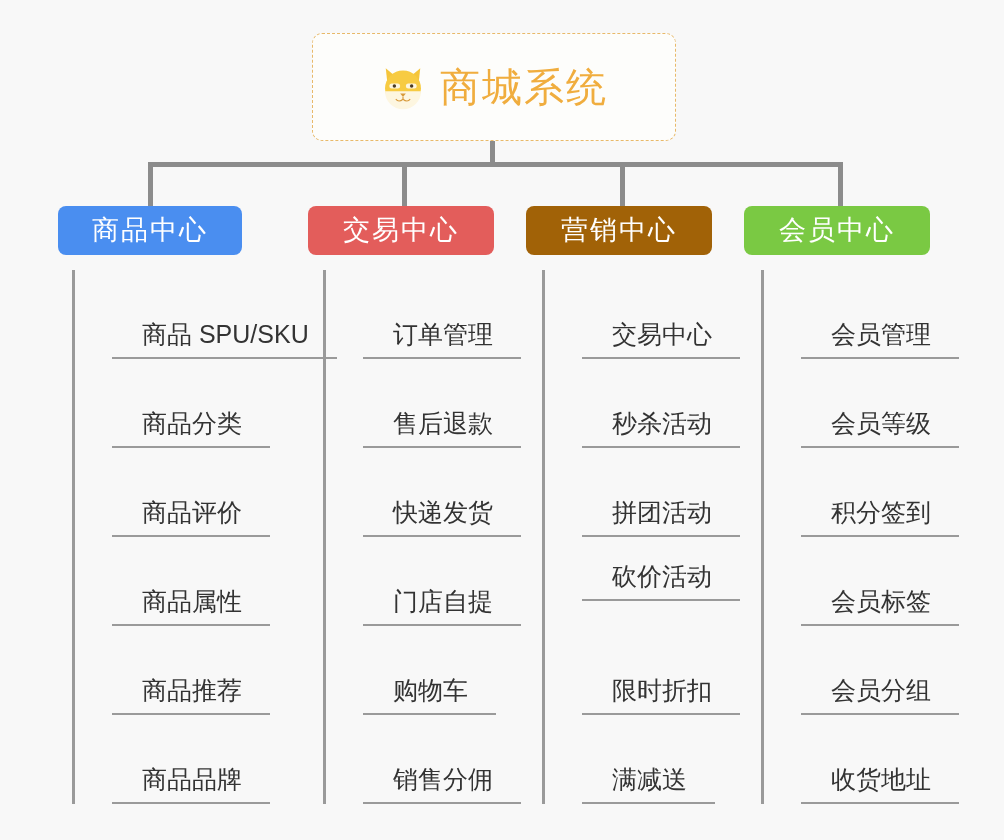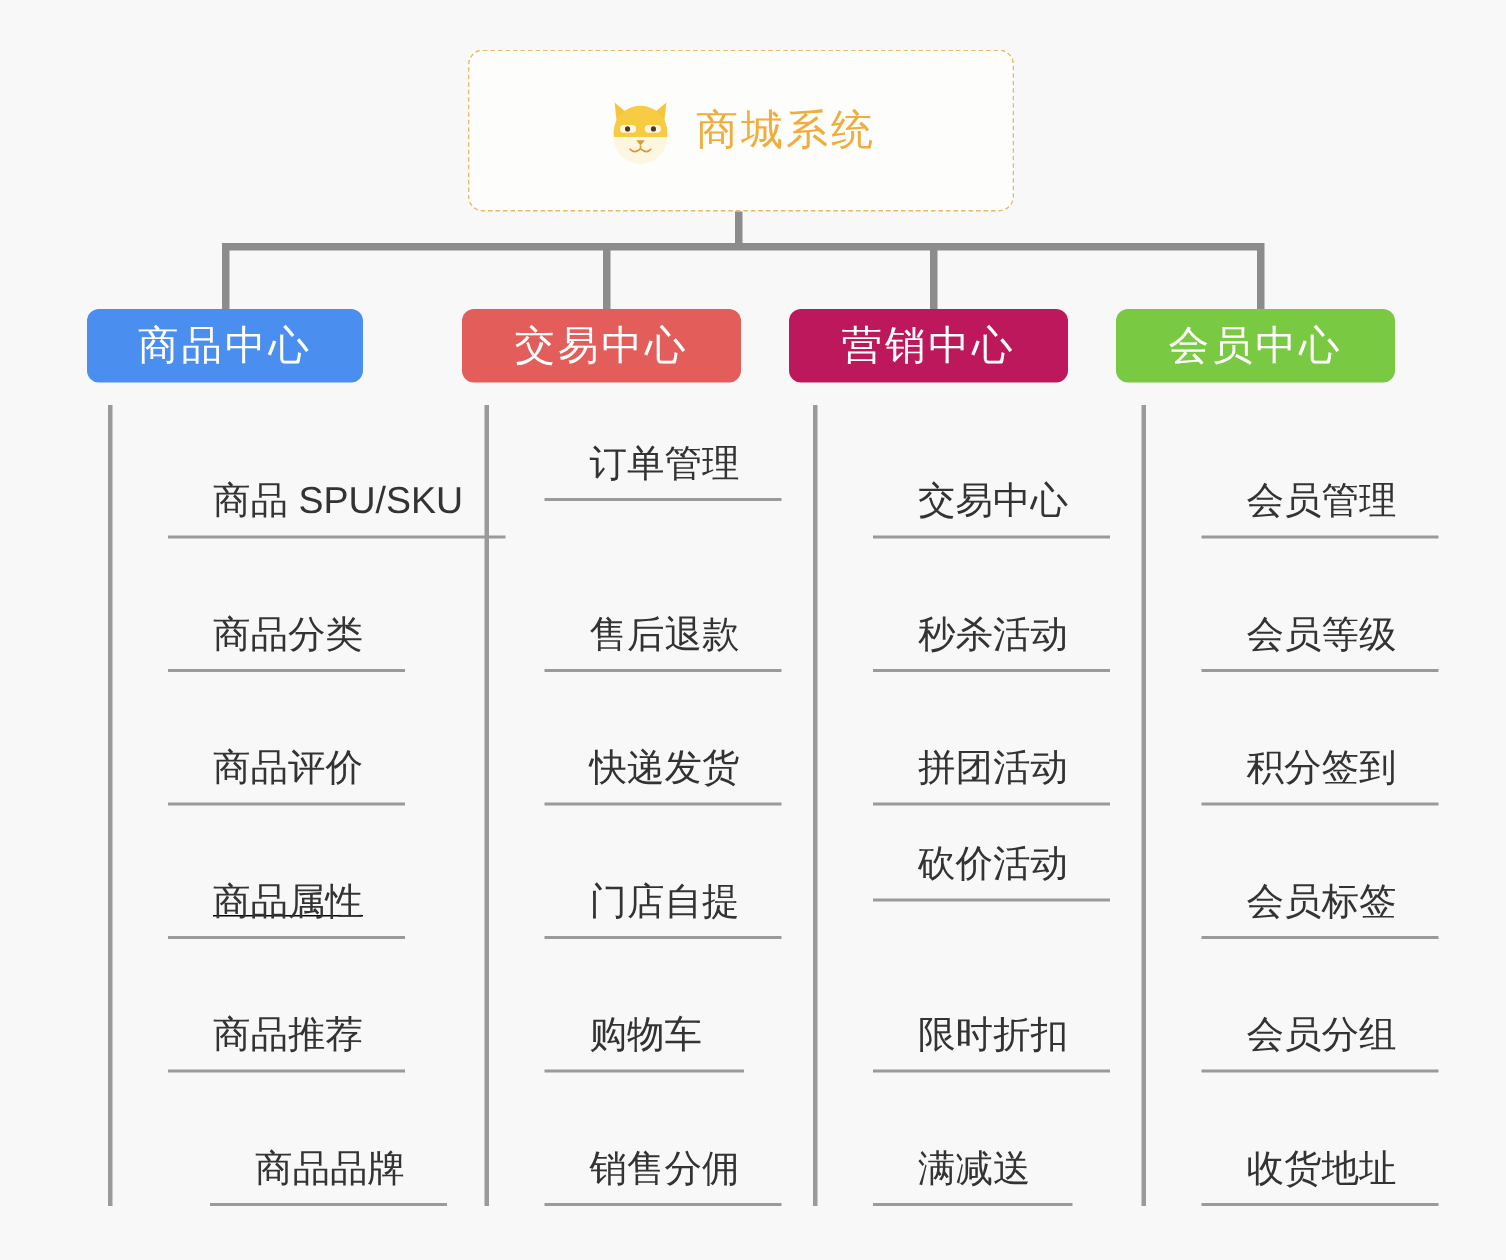--- a/index.html
+++ b/index.html
@@ -35,21 +35,21 @@
     justify-content: center;
     gap: 14px;
   }
   .root-icon {
     width: 46px;
     height: 46px;
     flex: 0 0 auto;
     display: block;
   }
   .root-title {
-    font-size: 28px;
+    font-size: 40px;
     color: #f0ad3e;
     letter-spacing: 2px;
     line-height: 1;
     white-space: nowrap;
   }
 
   
   .conn {
     position: absolute;
     background: #8c8c8c;
@@ -153,54 +153,54 @@
   <div class="conn conn-drop" style="left:402px;"></div>
   <div class="conn conn-drop" style="left:620px;"></div>
   <div class="conn conn-drop" style="left:838px;"></div>
 
   <div class="cat-box" style="left:58px; width:184px; background:#4a8ef0;">
     <span class="cat-label">商品中心</span>
   </div>
   <div class="cat-box" style="left:308px; width:186px; background:#e35d5b;">
     <span class="cat-label">交易中心</span>
   </div>
-  <div class="cat-box" style="left:526px; width:186px; background:#be185d;">
+  <div class="cat-box" style="left:526px; width:186px; background:#a16207;">
     <span class="cat-label">营销中心</span>
   </div>
   <div class="cat-box" style="left:744px; width:186px; background:#7ac943;">
     <span class="cat-label">会员中心</span>
   </div>
 
   <div class="branch" style="left:72px;">
     <div class="branch-trunk" style="height: 534px;"></div>
     <div class="branch-leaves">
         <div class="leaf" style="top: 0px;">
           <div class="leaf-inner"><span class="leaf-label">商品 SPU/SKU</span></div>
         </div>
         <div class="leaf" style="top: 89px;">
           <div class="leaf-inner"><span class="leaf-label">商品分类</span></div>
         </div>
         <div class="leaf" style="top: 178px;">
           <div class="leaf-inner"><span class="leaf-label">商品评价</span></div>
         </div>
-        <div class="leaf" style="top: 267px; text-decoration: underline;">
+        <div class="leaf" style="top: 267px;">
           <div class="leaf-inner"><span class="leaf-label">商品属性</span></div>
         </div>
         <div class="leaf" style="top: 356px;">
           <div class="leaf-inner"><span class="leaf-label">商品推荐</span></div>
         </div>
-        <div class="leaf" style="top: 445px; padding-left: 28px;">
+        <div class="leaf" style="top: 445px;">
           <div class="leaf-inner"><span class="leaf-label">商品品牌</span></div>
         </div>
       </div>
   </div>
   <div class="branch" style="left:323px;">
     <div class="branch-trunk" style="height: 534px;"></div>
     <div class="branch-leaves">
-        <div class="leaf" style="top: 0px; align-items: center;">
+        <div class="leaf" style="top: 0px;">
           <div class="leaf-inner"><span class="leaf-label">订单管理</span></div>
         </div>
         <div class="leaf" style="top: 89px;">
           <div class="leaf-inner"><span class="leaf-label">售后退款</span></div>
         </div>
         <div class="leaf" style="top: 178px;">
           <div class="leaf-inner"><span class="leaf-label">快递发货</span></div>
         </div>
         <div class="leaf" style="top: 267px;">
           <div class="leaf-inner"><span class="leaf-label">门店自提</span></div>

